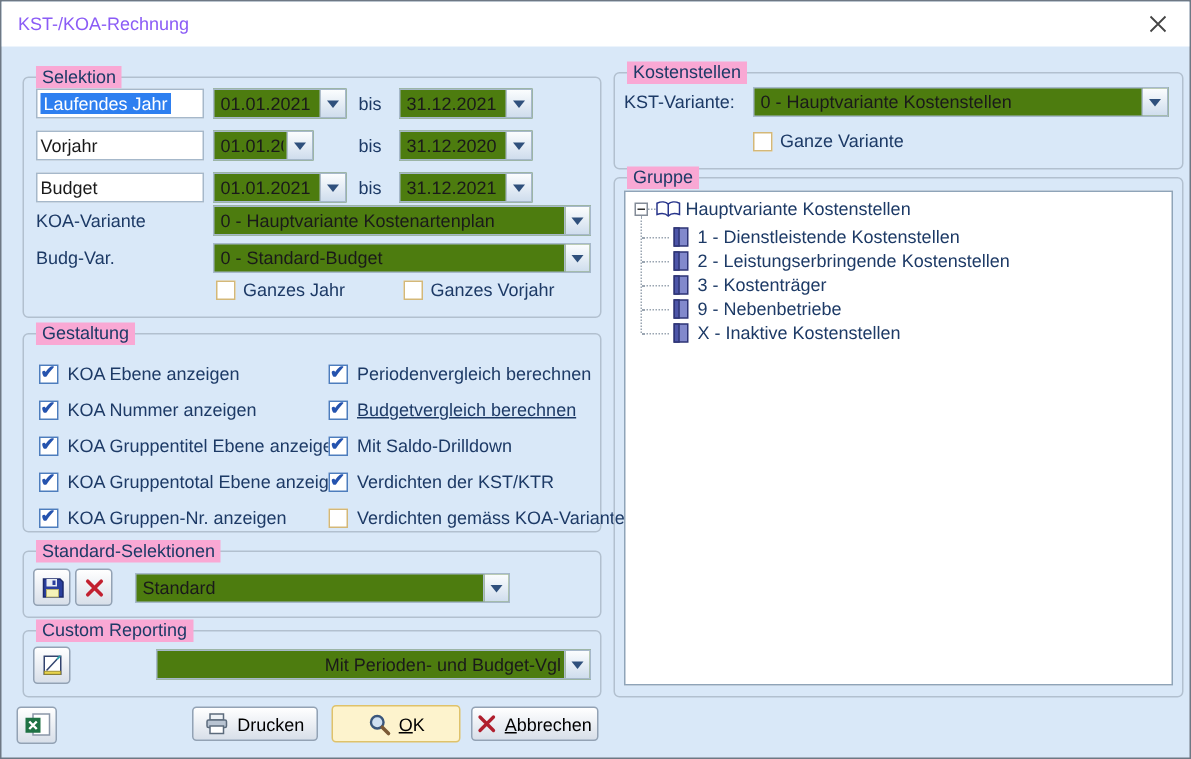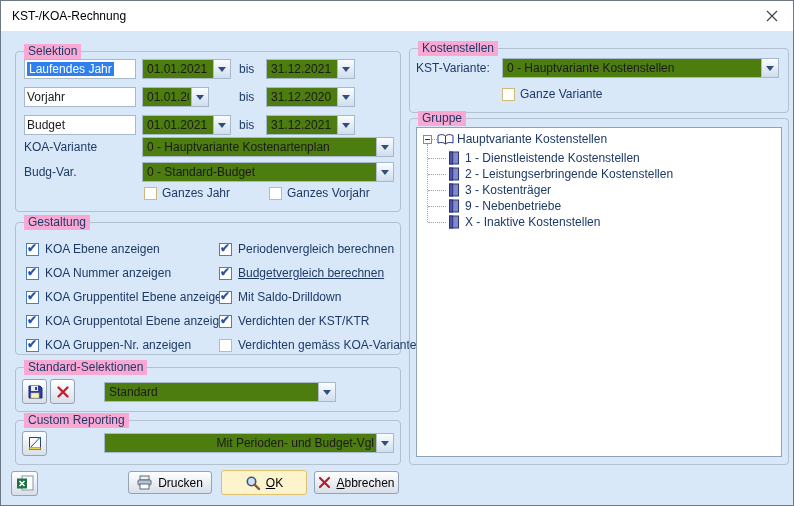--- a/index.html
+++ b/index.html
@@ -1,19 +1,19 @@
 <!DOCTYPE html>
 <html><head>
 <meta charset="utf-8">
 <style>
   html,body{margin:0;padding:0;background:#9aa7b5;font-family:"Liberation Sans",sans-serif;}
   #win{position:relative;width:794px;height:506px;box-sizing:border-box;border:1px solid #6e7884;background:#d9e8f8;overflow:hidden;}
   
   #titlebar{position:absolute;left:0;top:0;width:100%;height:30px;background:#ffffff;}
-  #titletext{position:absolute;left:11px;top:0;height:30px;line-height:30px;font-size:12px;color:#000000;}
+  #titletext{position:absolute;left:11px;top:0;height:30px;line-height:30px;font-size:12px;color:#8b5cf6;}
   #closebtn{position:absolute;right:4px;top:0;width:34px;height:30px;display:flex;align-items:center;justify-content:center;cursor:pointer;}
   
   .grp{position:absolute;border:1px solid #b2c0cf;border-radius:4px;}
   .gtitle{position:absolute;top:-8px;left:8px;background:#f9a8d4;padding:0 4px;font-size:12px;line-height:15px;color:#1d3a66;white-space:nowrap;}
   
   .txtin{position:absolute;background:#fff;border:1px solid #a6b8ca;height:20px;box-sizing:border-box;font-size:12px;line-height:18px;padding:0 2px;color:#1a1a1a;white-space:nowrap;overflow:hidden;}
   .selhl{background:#2e7ff0;color:#fff;padding:0 2px;}
   .combo{position:absolute;background:#4d7c0f;border:1px solid #a6b8ca;height:20px;box-sizing:border-box;}
   .cval{position:absolute;left:4px;right:19px;top:0;bottom:0;line-height:18px;font-size:12px;color:#1a1a1a;white-space:nowrap;overflow:hidden;}
   .cbtn{position:absolute;right:0;top:0;bottom:0;width:16px;border-left:1px solid #aebdcc;background:linear-gradient(#fbfdfe,#cfdded);display:flex;align-items:center;justify-content:center;}
@@ -158,21 +158,21 @@
           <rect x="4" y="2" width="7" height="5" fill="#e8edf5"></rect>
           <rect x="8" y="3" width="2" height="3" fill="#2a3f9e"></rect>
           <rect x="4" y="9" width="8" height="5" fill="#f5f2b8" stroke="#b9b268" stroke-width="0.6"></rect>
         </svg>
     </div>
     <div class="btn" style="left:34px;top:11px;width:25px;height:25px;">
       <svg width="14" height="14" viewBox="0 0 14 14">
           <path d="M2.5 2.5 L11.5 11.5 M11.5 2.5 L2.5 11.5" stroke="#c2202f" stroke-width="2.4" stroke-linecap="round"></path>
         </svg>
     </div>
-    <div class="combo" style="left:88px;top:14px;width:232px;">
+    <div class="combo" style="left:74px;top:14px;width:250px;">
       <div class="cval">Standard</div>
       <div class="cbtn">
           <div class="tri"></div>
         </div>
     </div>
   </div>
 
   <div class="grp" style="left:14px;top:419px;width:384px;height:43px;text-align:right;">
     <div class="gtitle">Custom Reporting</div>
     <div class="btn" style="left:6px;top:10px;width:25px;height:25px;">

